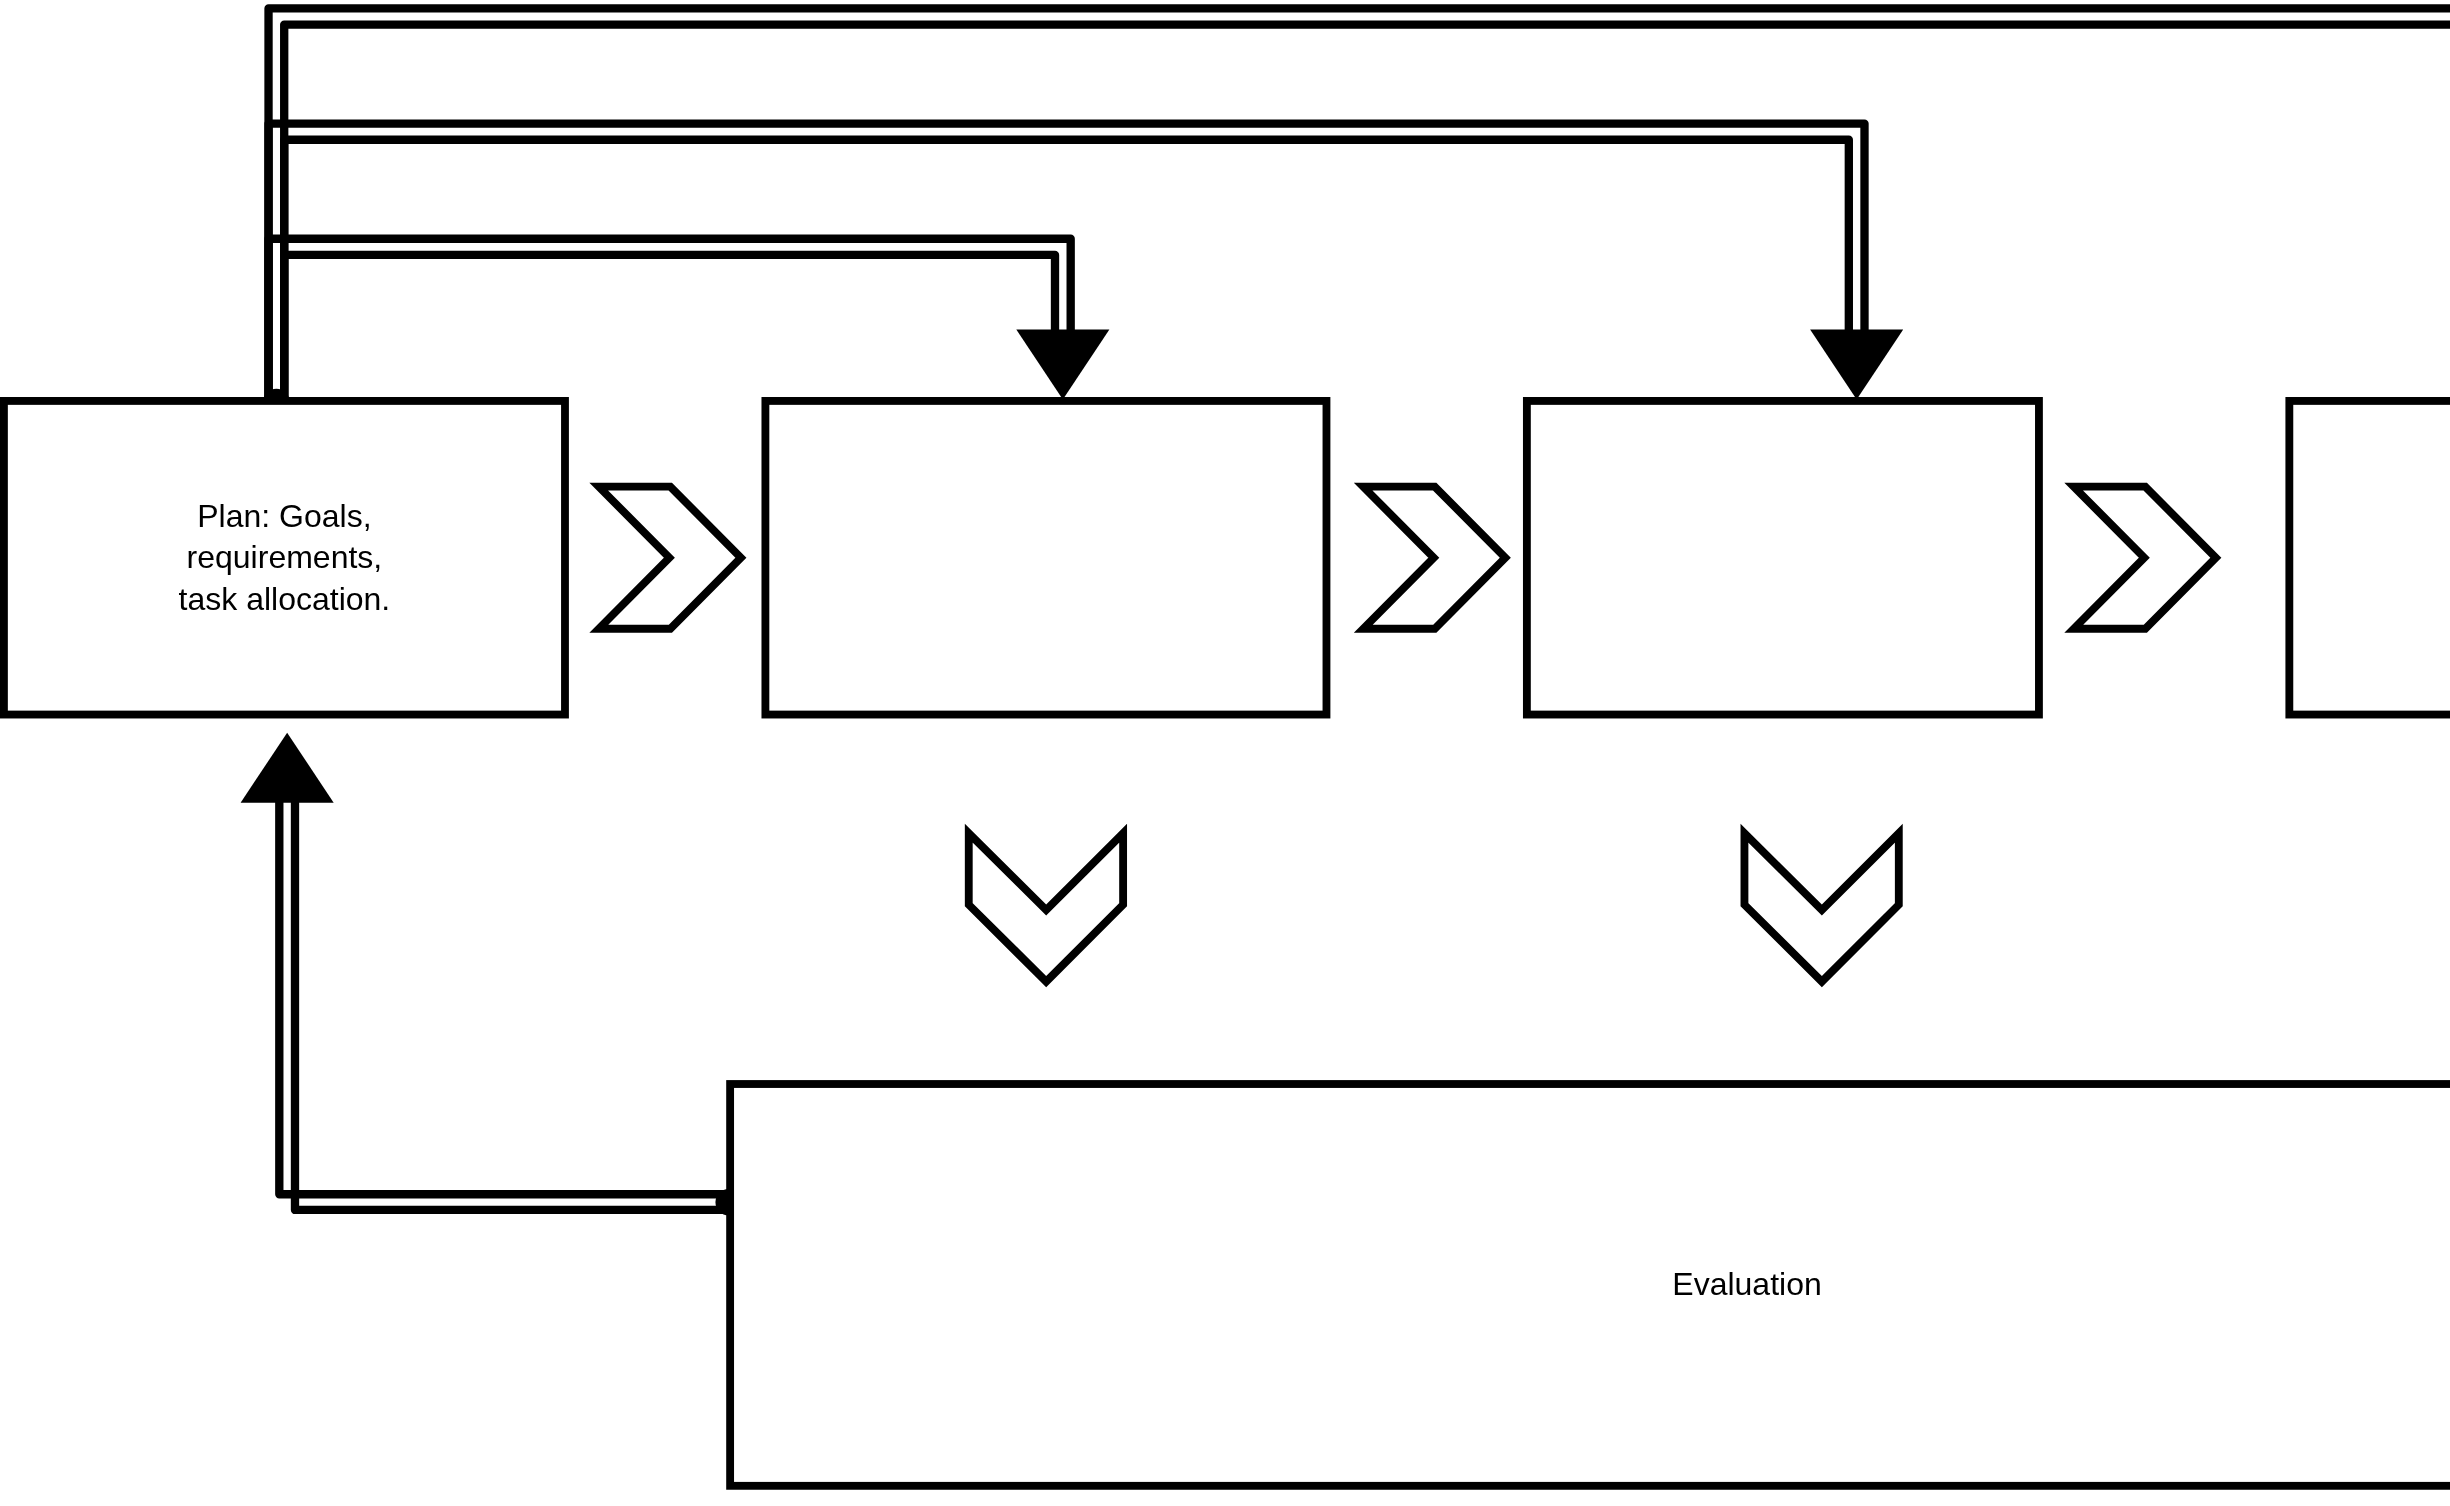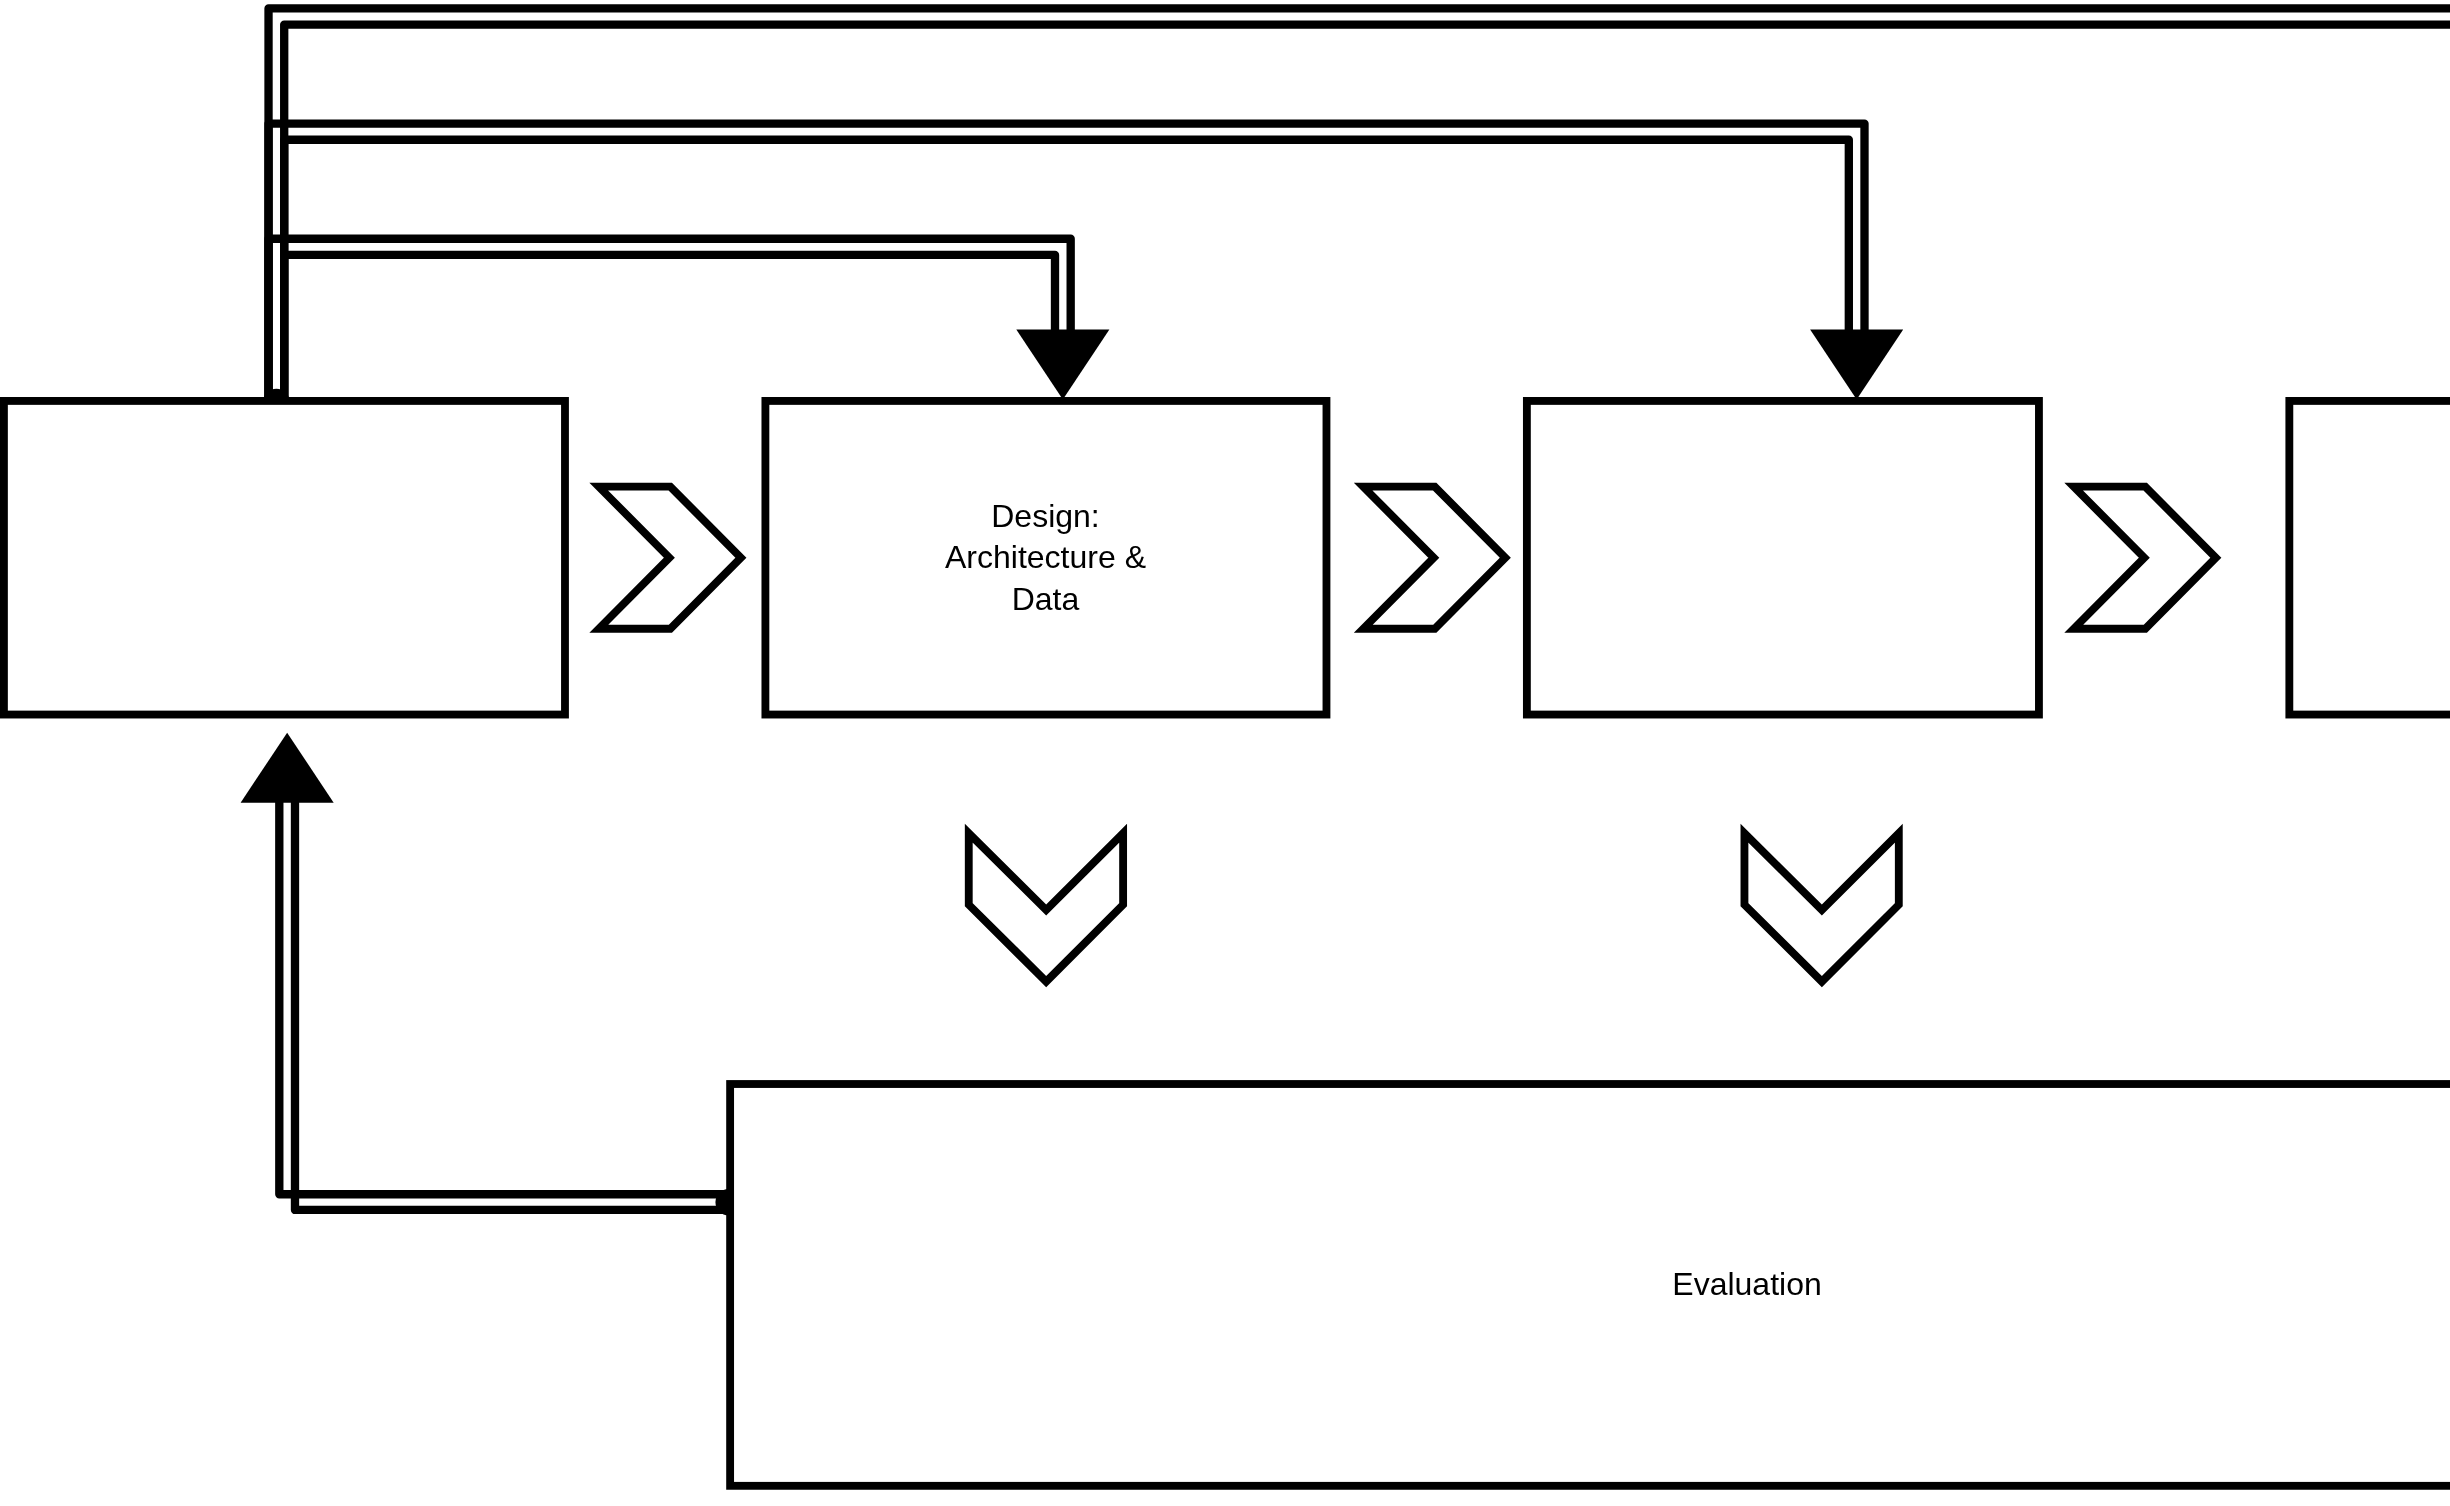--- a/index.html
+++ b/index.html
@@ -79,24 +79,24 @@
 
     <g fill="none" stroke="#000000" stroke-width="17">
       <path d="M 5880 2305 L 6150 2305"></path>
       <path d="M 5880 2340 L 6150 2340"></path>
     </g>
     <polygon points="5644,2322 5885,2206 5885,2439" fill="#000000"></polygon>
     <polygon points="6330,2322 6145,2206 6145,2439" fill="#000000"></polygon>
 
   </svg>
 
+  <div class="node-label" style="left:3.9px;top:401px;width:561px;height:314px;font-size:32px;">Plan: Goals,
+requirements,
+task allocation.</div>
 
-  <div class="node-label" style="left:765px;top:401px;width:561px;height:314px;font-size:32px;">Design:
-Architecture &amp;
-Data</div>
 
 
   <div class="node-label" style="left:2289px;top:401px;width:529px;height:314px;font-size:32px;">Development</div>
 
   <div class="node-label" style="left:730px;top:1084px;width:2034px;height:402px;font-size:32px;">Evaluation</div>
 
 </div>
 
 
 </body></html>

